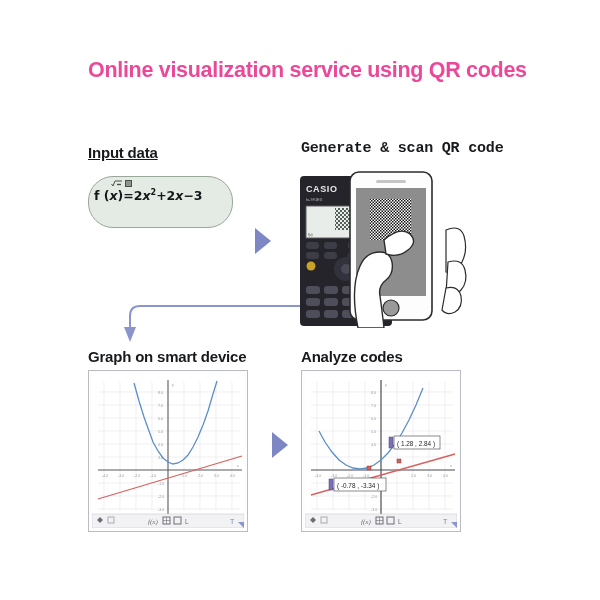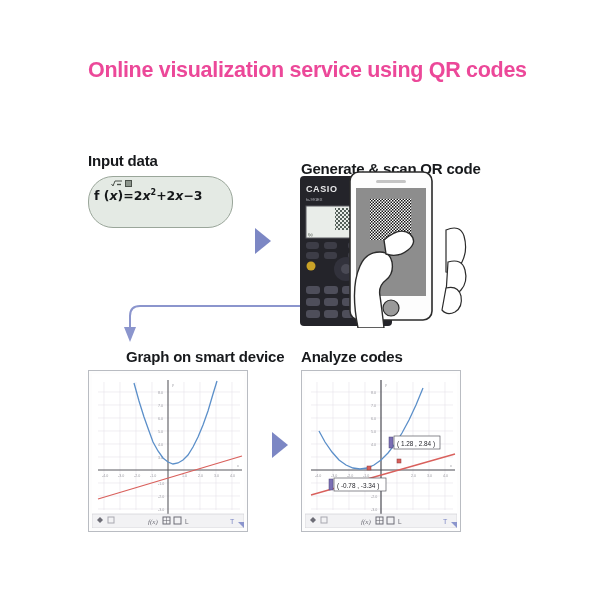--- a/index.html
+++ b/index.html
@@ -22,23 +22,23 @@
   .subtitle{
     position:absolute;left:88px;top:88px;width:420px;
     font-size:13.2px;line-height:18.5px;color:#25282c;
   }
 
   
   .shead{
     position:absolute;font-size:15px;font-weight:bold;color:#17191c;
     letter-spacing:-0.2px;
   }
-  #h-input{left:88px;top:152px;}
-  #h-qr{left:301px;top:160px;}
-  #h-graph{left:88px;top:348px;margin-left:38px;}
+  #h-input{left:88px;top:144px;text-decoration:underline;}
+  #h-qr{left:301px;top:140px;font-family:Liberation Mono, monospace;}
+  #h-graph{left:88px;top:348px;}
   #h-analyze{left:301px;top:348px;}
 
   
   .eqbox{
     position:absolute;left:88px;width:145px;height:52px;
     background:#e4eae4;border:1px solid #9aa69a;border-radius:6px;
     box-sizing:border-box;
   }
   #eq1{top:176px;border-radius:25px;}
   #eq2{top:248px;}

